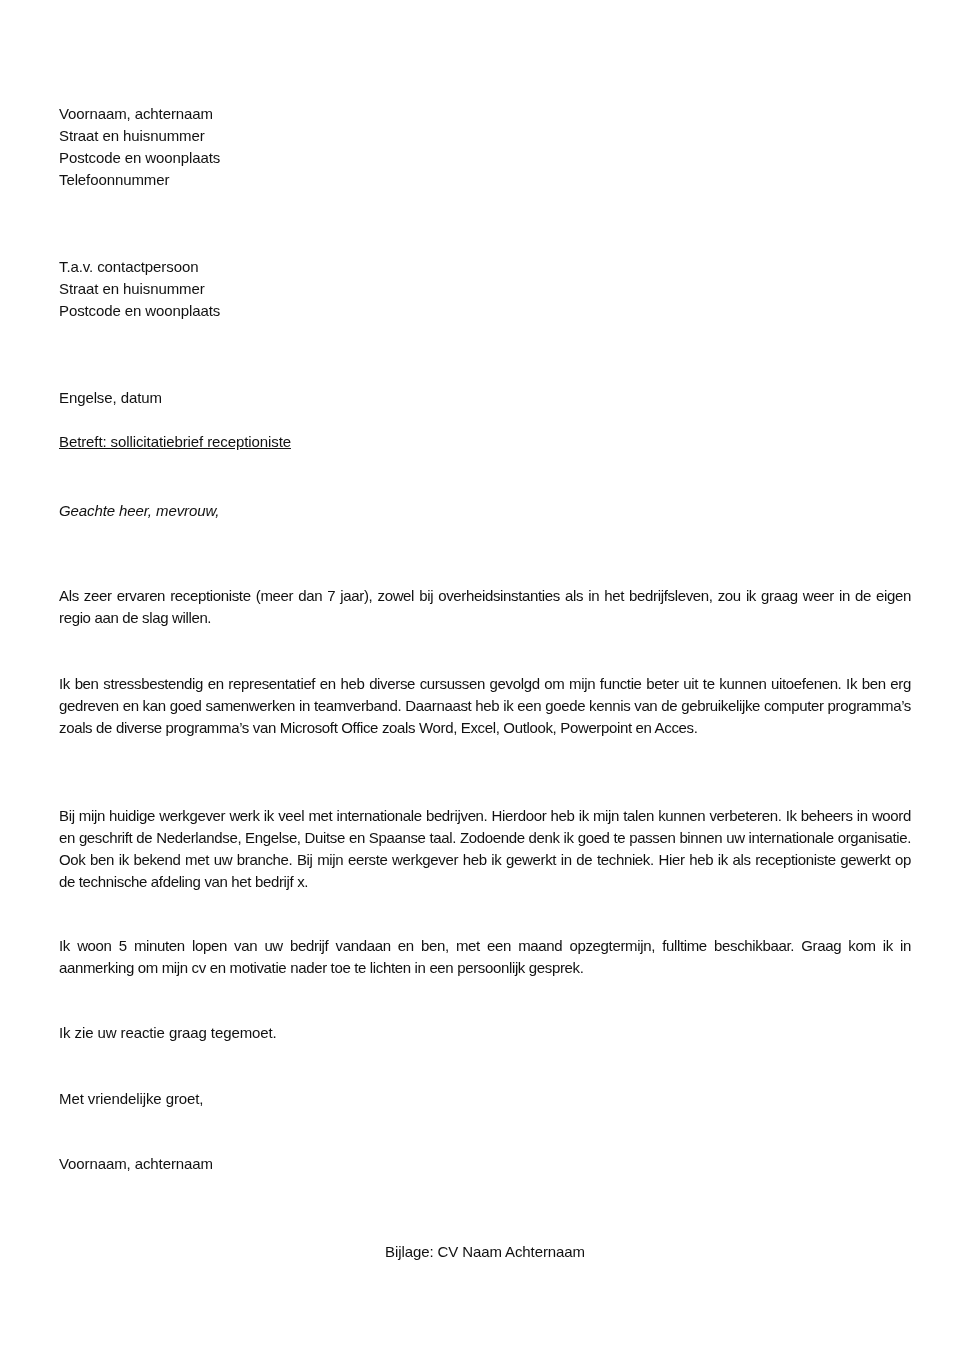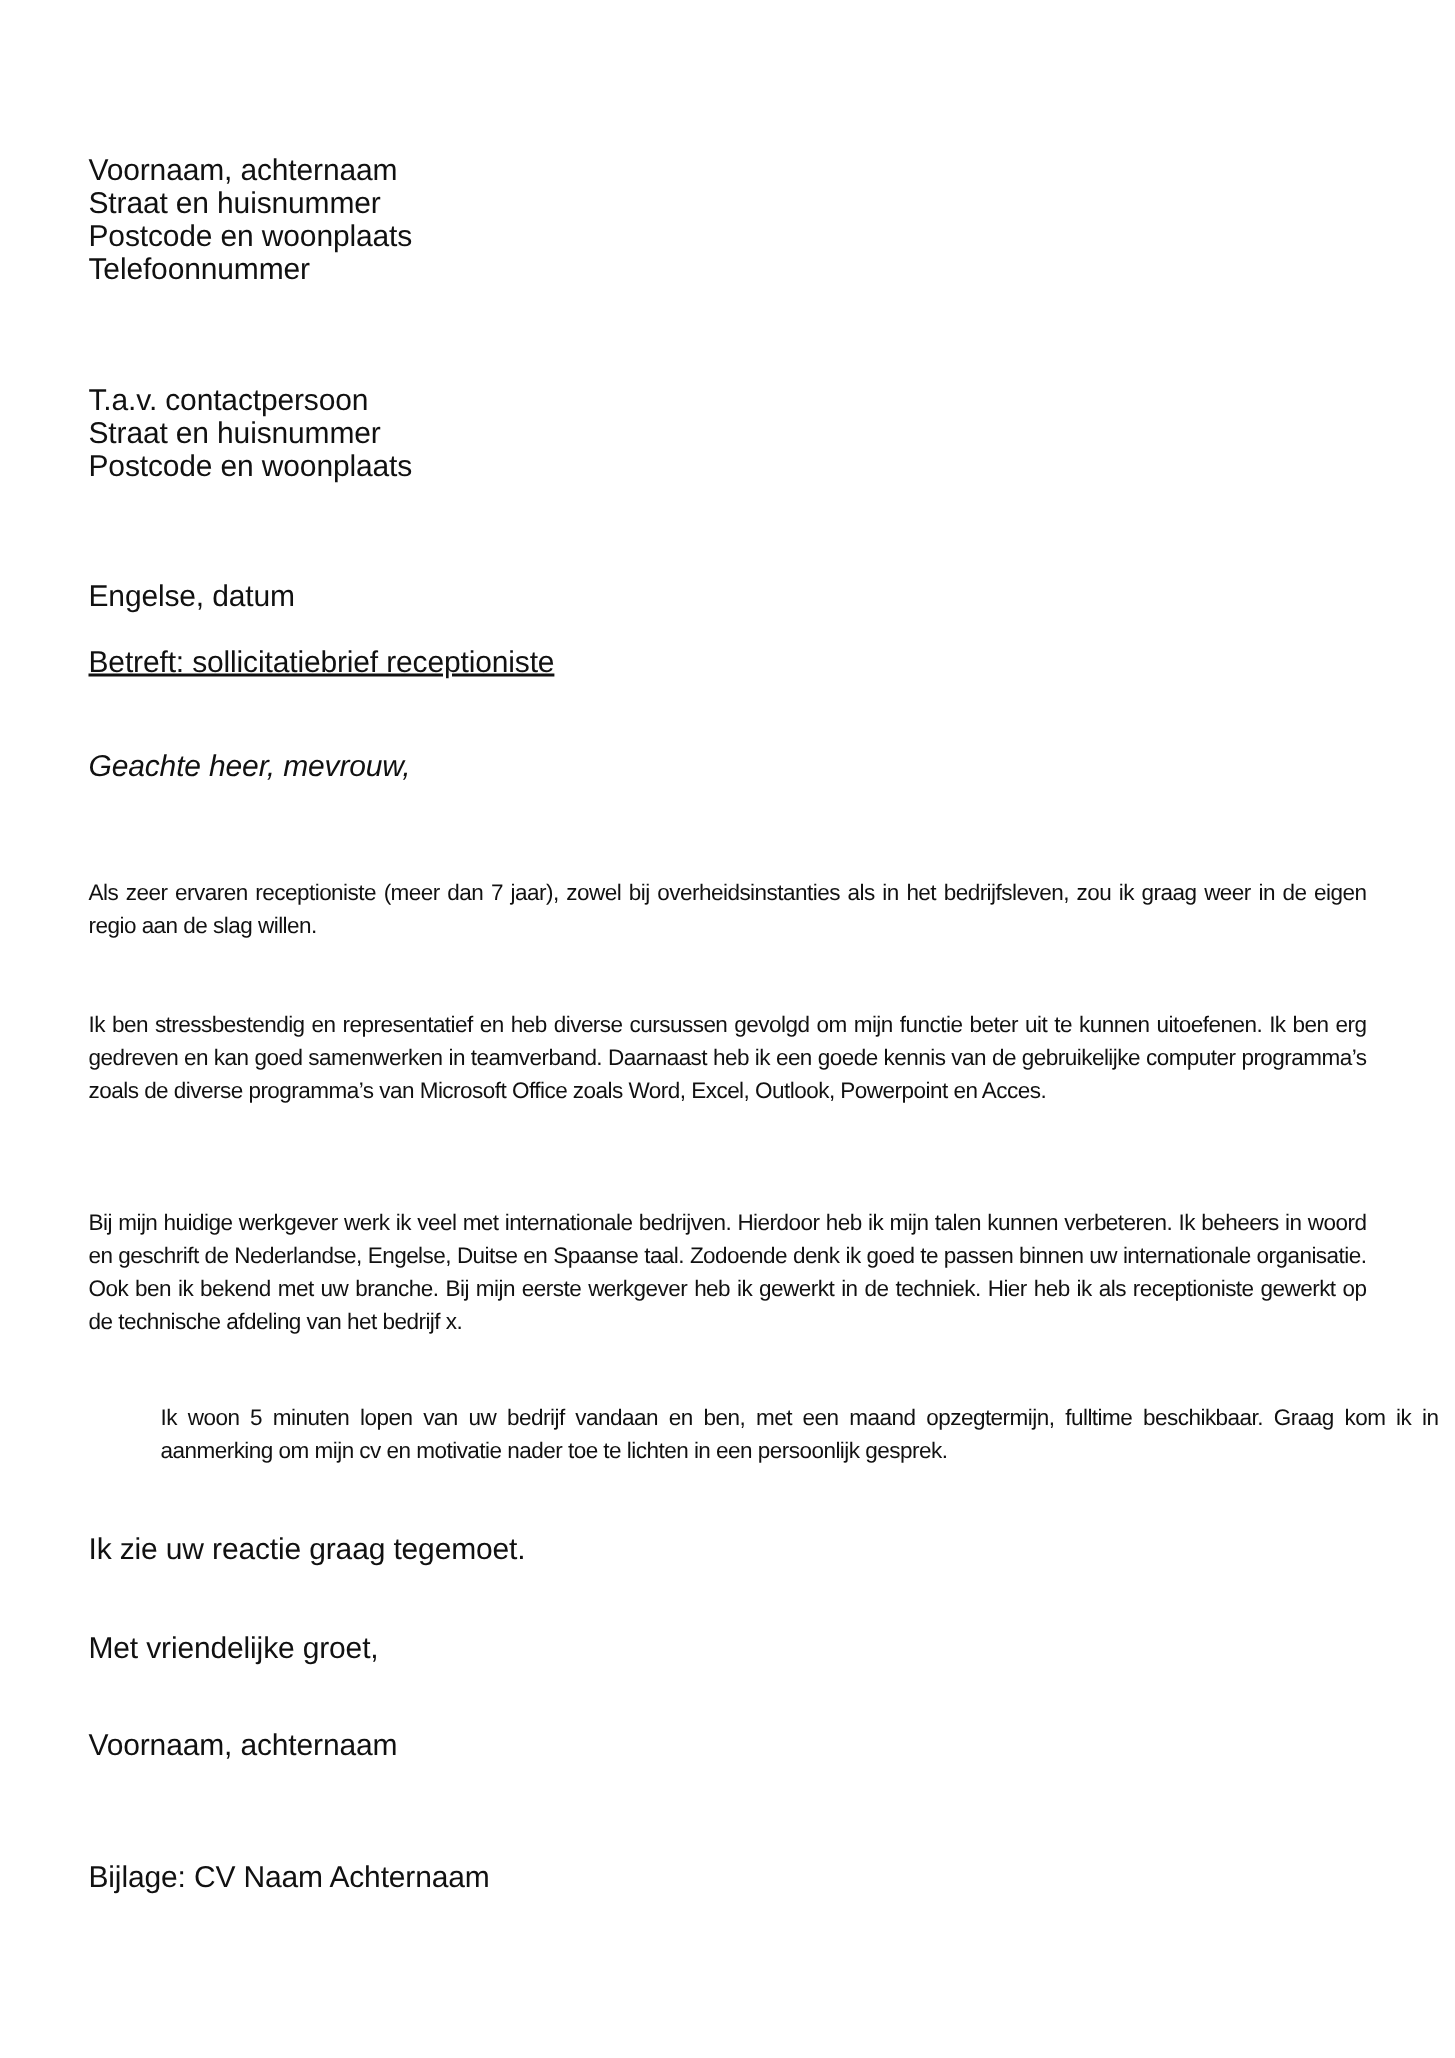--- a/index.html
+++ b/index.html
@@ -19,21 +19,21 @@
       position: absolute;
       left: 0; top: 0;
       width: 970px;
       height: 1372px;
       background: #ffffff;
     }
     .block {
       position: absolute;
       left: 59px;
       width: 852px;
-      font-size: 20px;
+      font-size: 15px;
       line-height: 22px;
       letter-spacing: -0.1px;
     }
     .line {
       display: block;
       white-space: nowrap;
     }
     .para {
       text-align: justify;
       text-align-last: left;
@@ -74,31 +74,31 @@
   <div class="block" style="top:500px;font-style:italic;">
     <span class="line">Geachte heer, mevrouw,</span>
   </div>
 
   <div class="block para condensed" style="top:585px;">Als zeer ervaren receptioniste (meer dan 7 jaar), zowel bij overheidsinstanties als in het bedrijfsleven, zou ik graag weer in de eigen regio aan de slag willen.</div>
 
   <div class="block para condensed" style="top:673px;">Ik ben stressbestendig en representatief en heb diverse cursussen gevolgd om mijn functie beter uit te kunnen uitoefenen. Ik ben erg gedreven en kan goed samenwerken in teamverband. Daarnaast heb ik een goede kennis van de gebruikelijke computer programma’s zoals de diverse programma’s van Microsoft Office zoals Word, Excel, Outlook, Powerpoint en Acces.</div>
 
   <div class="block para condensed" style="top:805px;">Bij mijn huidige werkgever werk ik veel met internationale bedrijven. Hierdoor heb ik mijn talen kunnen verbeteren. Ik beheers in woord en geschrift de Nederlandse, Engelse, Duitse en Spaanse taal. Zodoende denk ik goed te passen binnen uw internationale organisatie. Ook ben ik bekend met uw branche. Bij mijn eerste werkgever heb ik gewerkt in de techniek. Hier heb ik als receptioniste gewerkt op de technische afdeling van het bedrijf x.</div>
 
-  <div class="block para condensed" style="top:935px;margin-left:48px;">Ik woon 5 minuten lopen van uw bedrijf vandaan en ben, met een maand opzegtermijn, fulltime beschikbaar. Graag kom ik in aanmerking om mijn cv en motivatie nader toe te lichten in een persoonlijk gesprek.</div>
+  <div class="block para condensed" style="top:935px;">Ik woon 5 minuten lopen van uw bedrijf vandaan en ben, met een maand opzegtermijn, fulltime beschikbaar. Graag kom ik in aanmerking om mijn cv en motivatie nader toe te lichten in een persoonlijk gesprek.</div>
 
   <div class="block" style="top:1022px;">
     <span class="line">Ik zie uw reactie graag tegemoet.</span>
   </div>
 
   <div class="block" style="top:1088px;">
     <span class="line">Met vriendelijke groet,</span>
   </div>
 
   <div class="block" style="top:1153px;">
     <span class="line">Voornaam, achternaam</span>
   </div>
 
-  <div class="block" style="top:1241px;">
+  <div class="block" style="top:1241px;text-align:center;">
     <span class="line">Bijlage: CV Naam Achternaam</span>
   </div>
 
 </div>
 
 </body></html>

